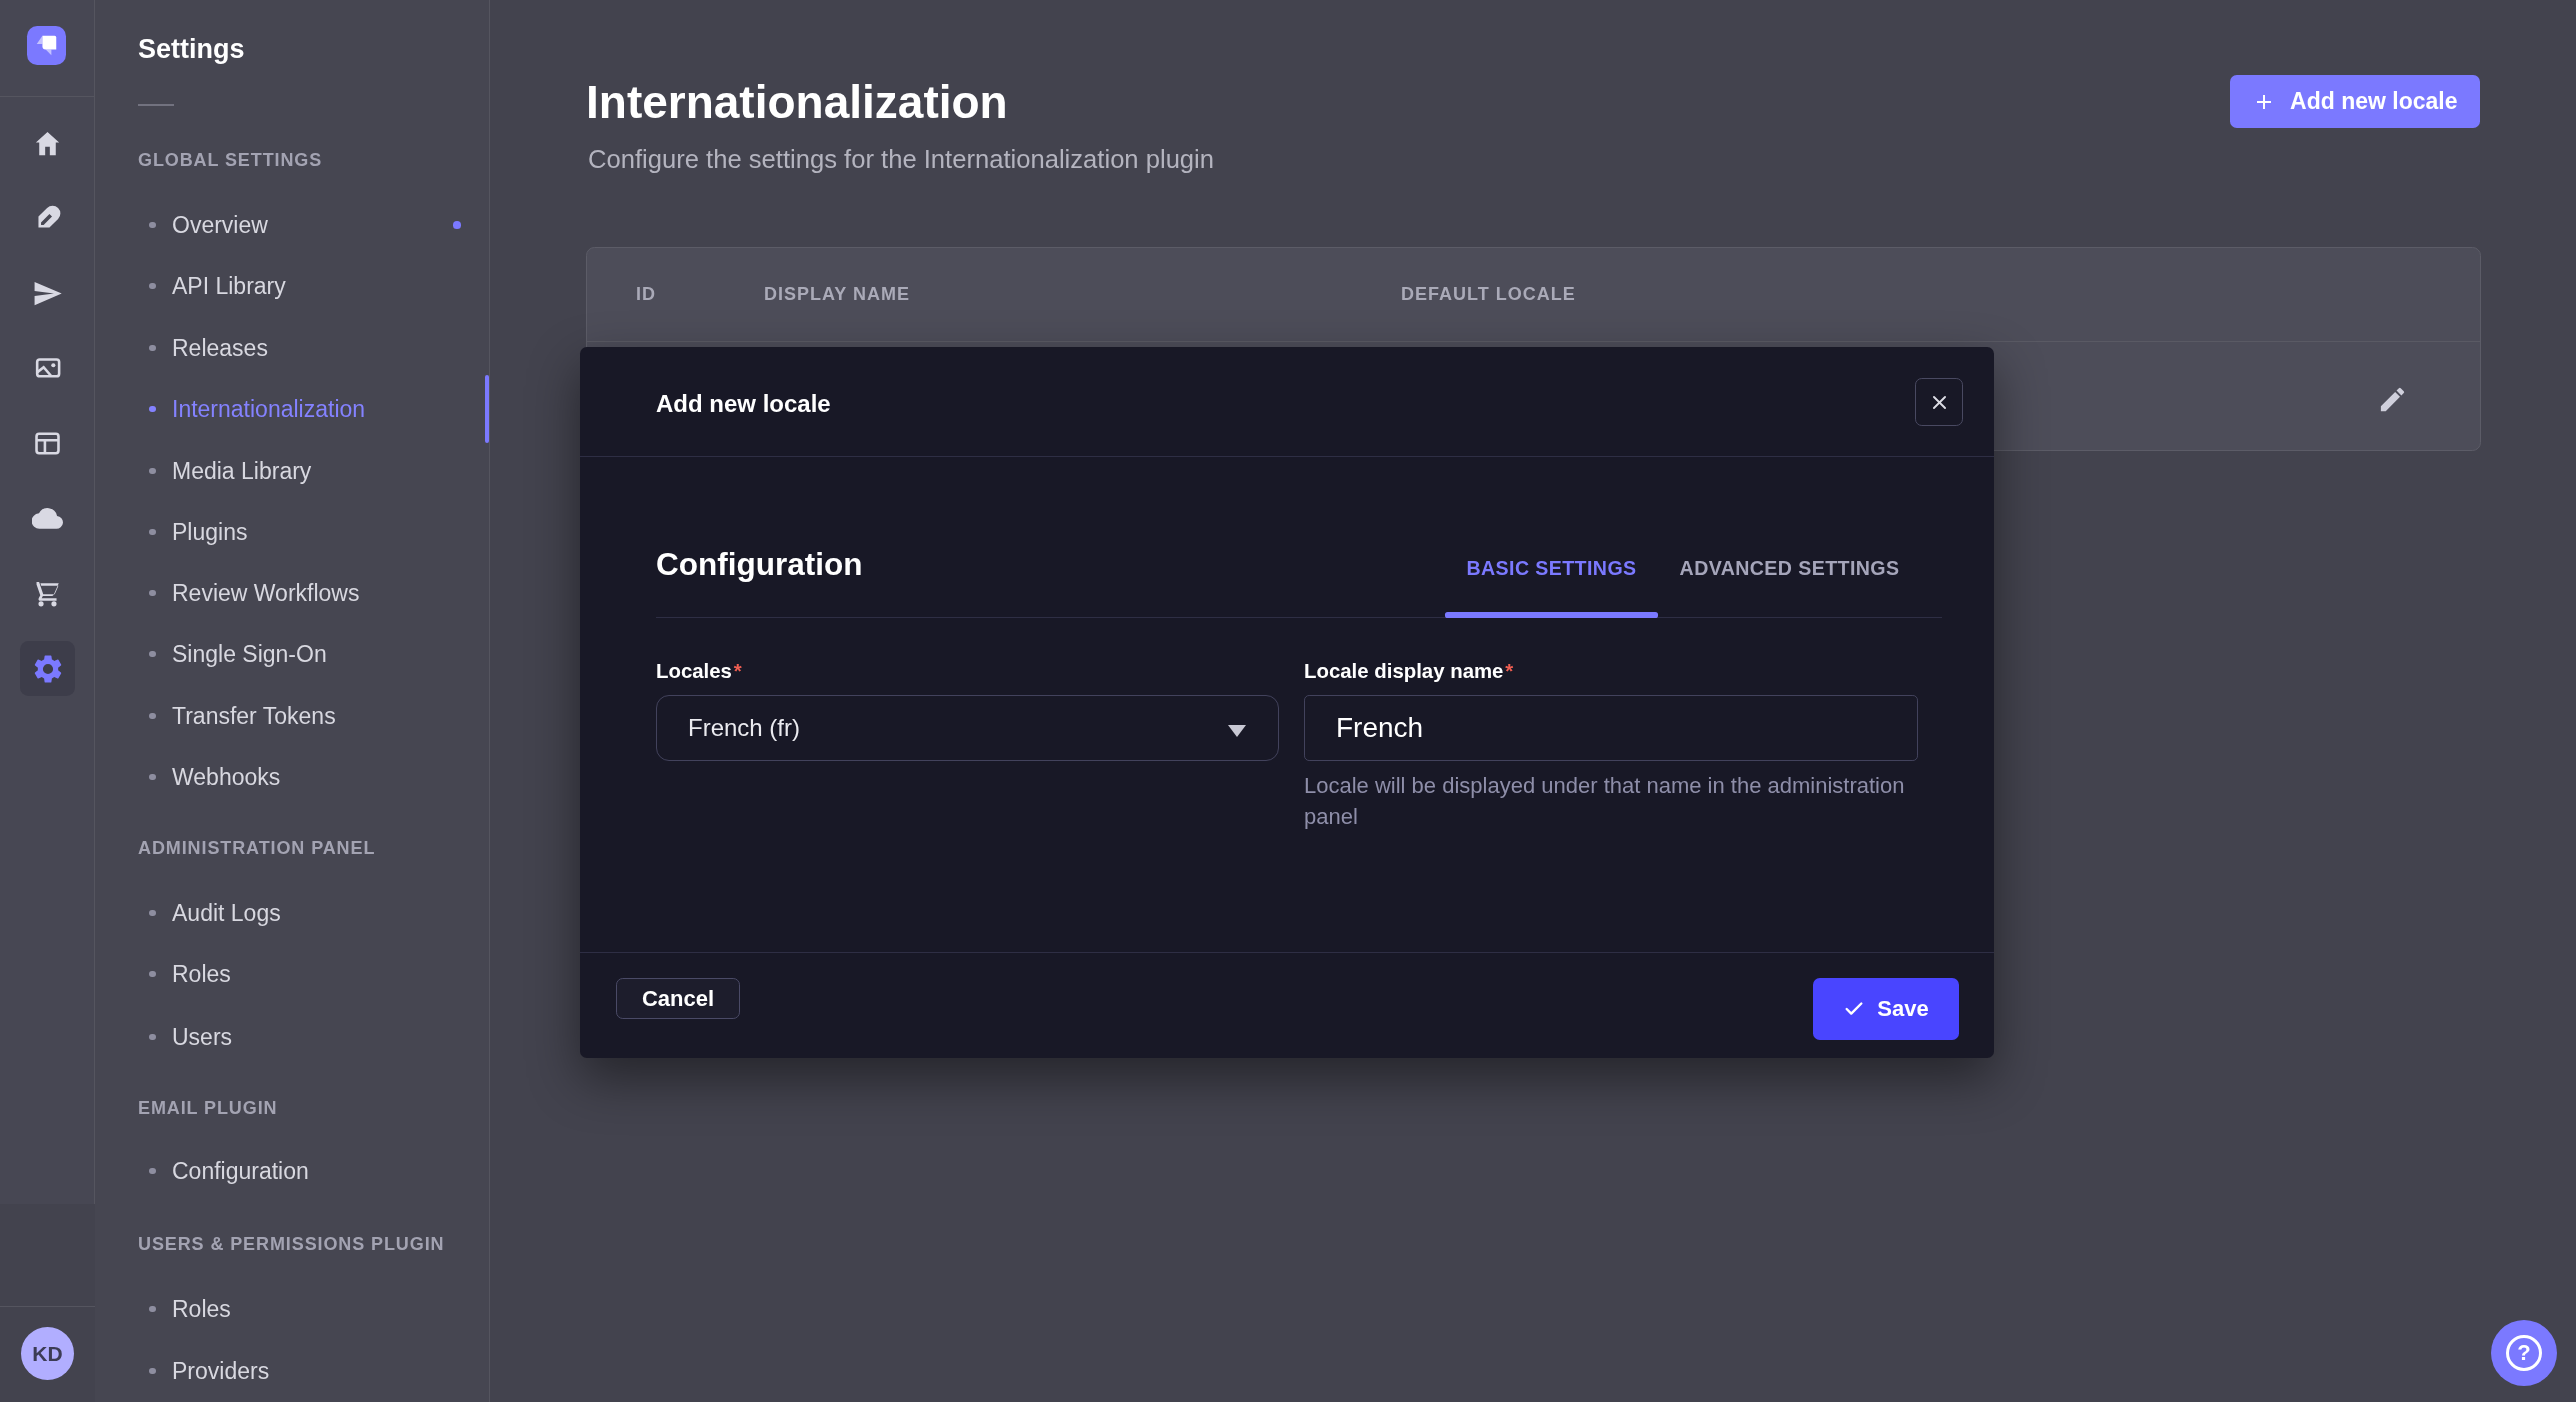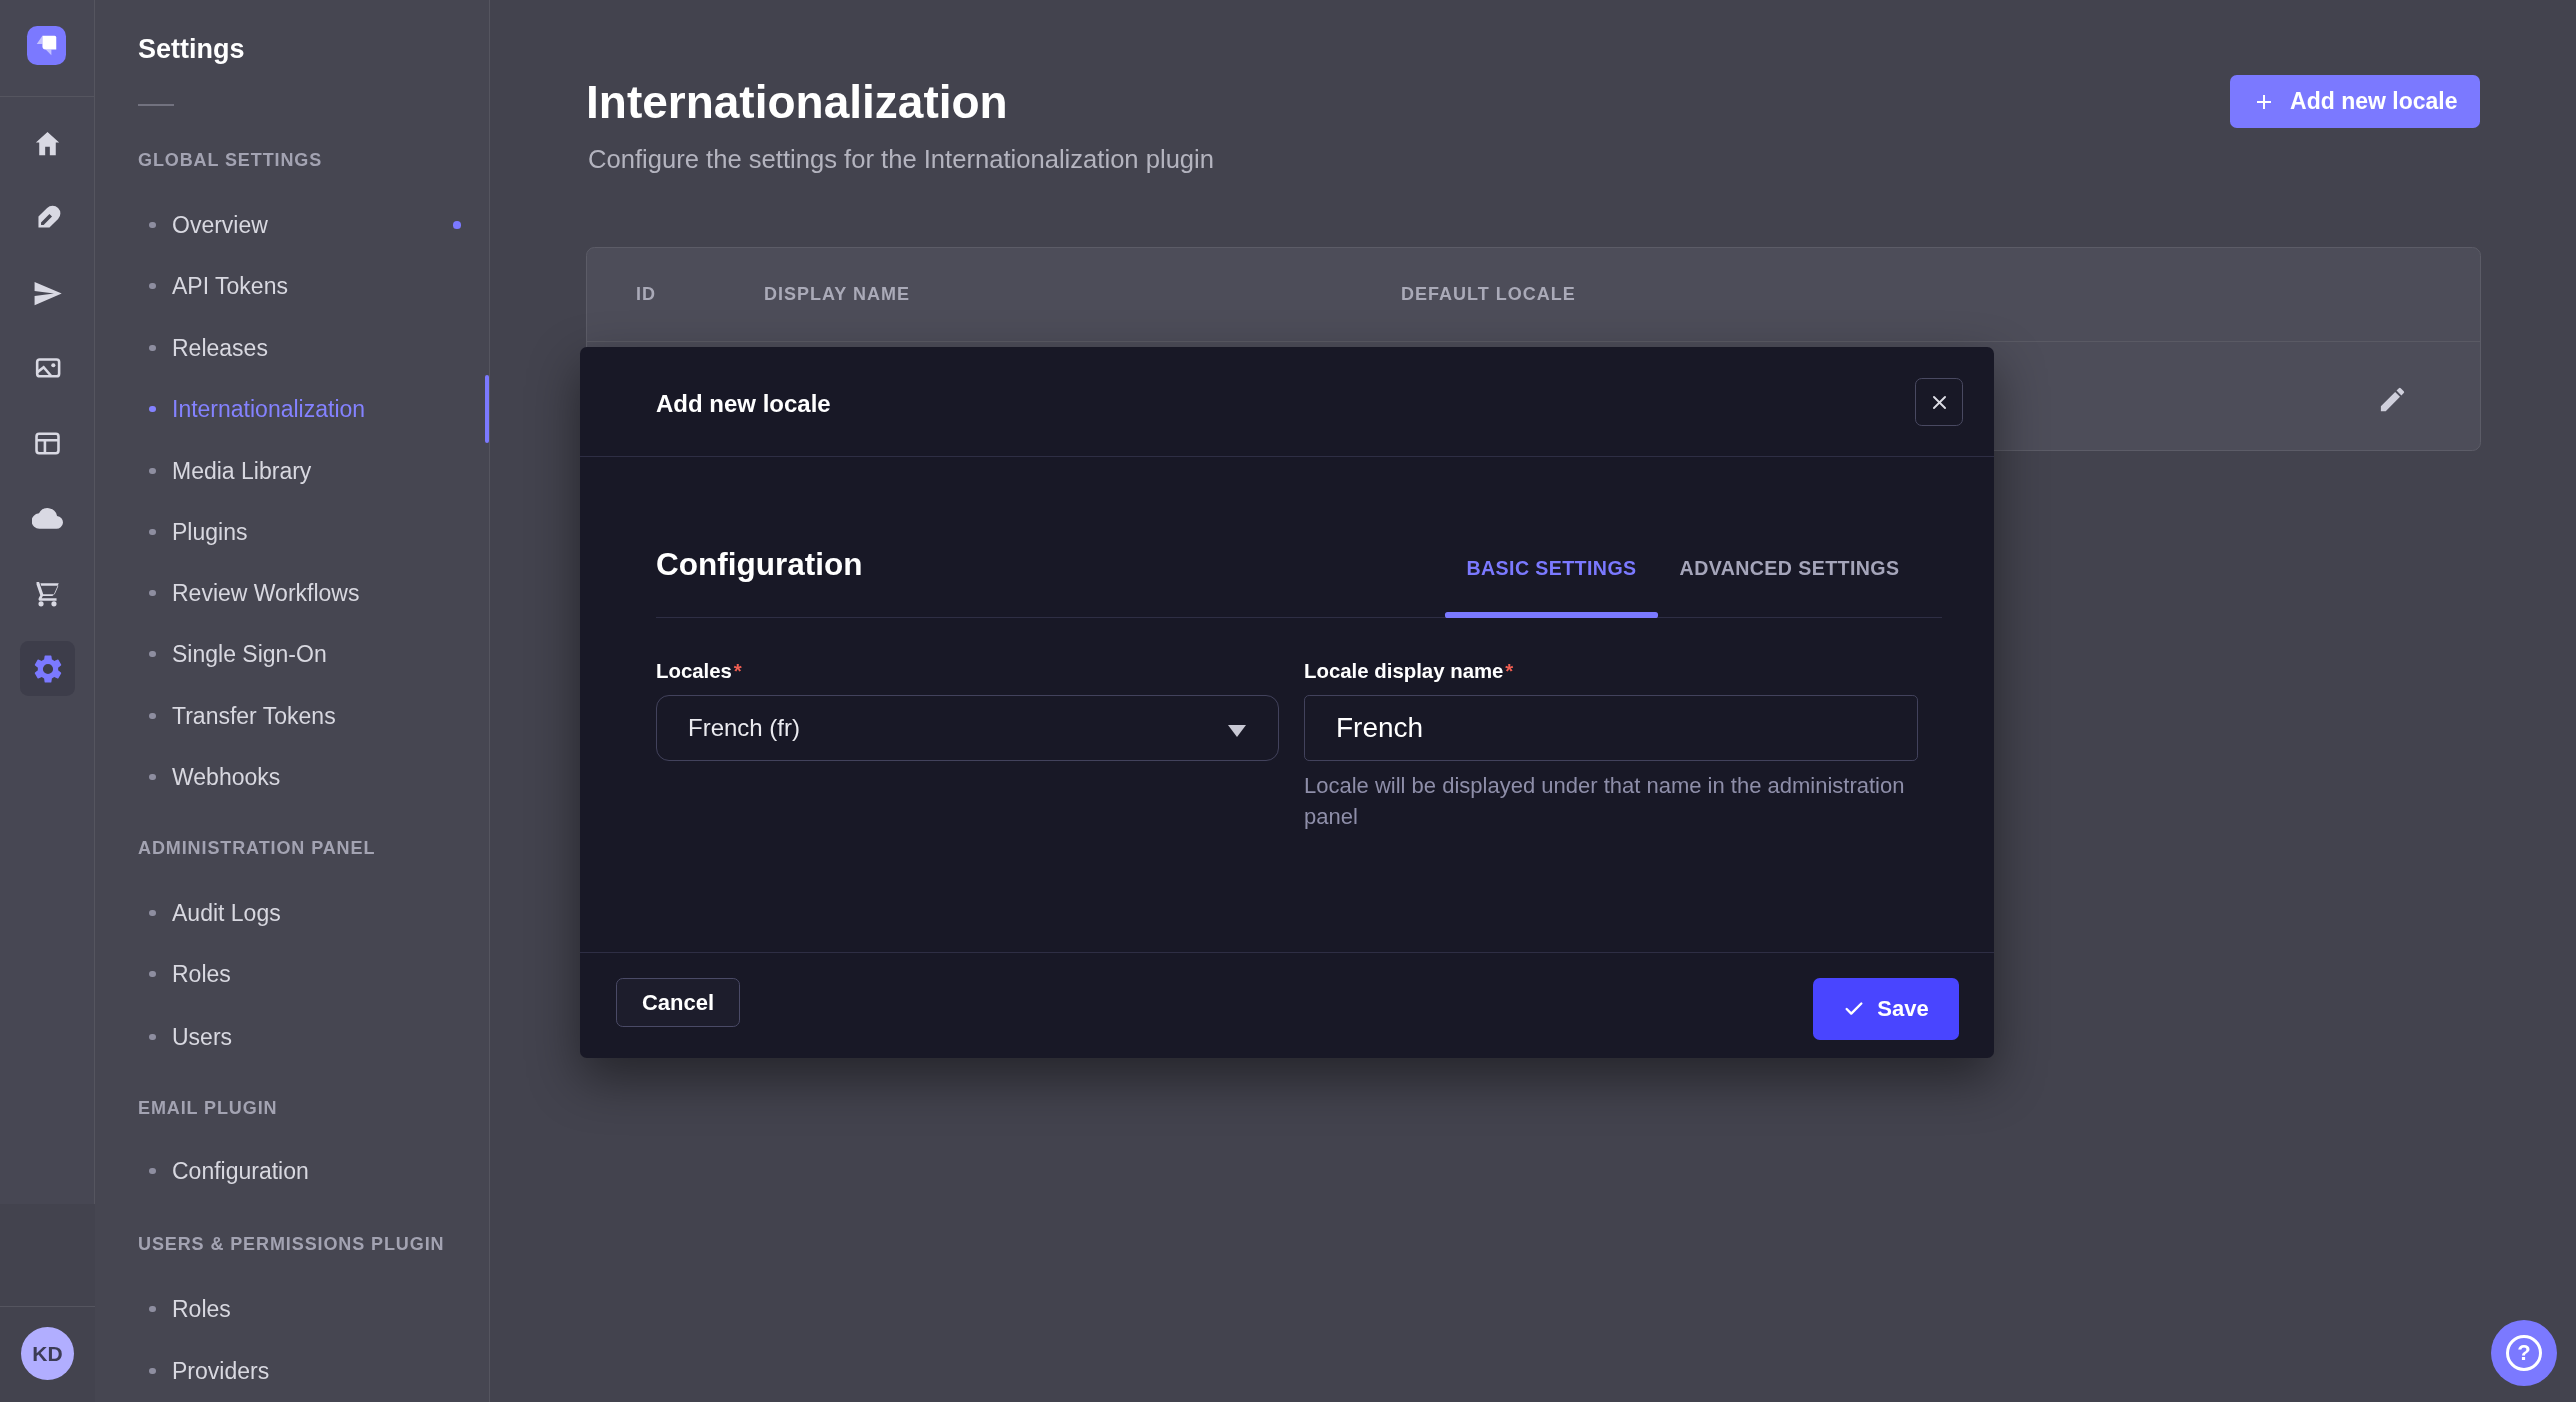--- a/index.html
+++ b/index.html
@@ -78,21 +78,21 @@
     display:flex; align-items:center; color:#eaeaef; font-size:24px; padding-left:31px; }
   .caret { position:absolute; right:32px; top:29px; width:0; height:0;
     border-left:9.4px solid transparent; border-right:9.4px solid transparent;
     border-top:12px solid #c8c8d4; }
   .text-input { position:absolute; left:724px; top:348px; width:614px; height:66px;
     border:0.9px solid #42425c; border-radius:5.1px; background:transparent;
     color:#ffffff; font-size:28px; padding-left:31px; font-family:"Liberation Sans", sans-serif; }
   .hint { position:absolute; left:724px; top:423px; width:613px; font-size:22px;
     line-height:31px; color:#8e8ea9; }
   .modal-ftr-divider { position:absolute; left:0; top:605px; width:100%; height:0.9px; background:#2e2e44; }
-  .cancel-btn { position:absolute; left:36px; top:631px; width:124px; height:49px; border-radius:6.8px;
+  .cancel-btn { position:absolute; left:36px; top:631px; width:124px; height:41px; border-radius:6.8px;
     background:#1d1d2c; border:0.9px solid #4a4a66; color:#ffffff; font-size:22px; font-weight:600;
     cursor:pointer; font-family:"Liberation Sans", sans-serif; }
   .save-btn { position:absolute; left:1233px; top:631px; width:146px; height:62px; border-radius:6.8px;
     background:#4945ff; border:none; color:#ffffff; font-size:22px; font-weight:600; cursor:pointer;
     display:flex; align-items:center; justify-content:center; gap:12px;
     font-family:"Liberation Sans", sans-serif; }
   
   .help-btn { position:absolute; left:2491px; top:1320px; width:66px; height:66px; border-radius:50%;
     background:#7b79ff; border:none; cursor:pointer; z-index:20;
     display:flex; align-items:center; justify-content:center; }
@@ -169,21 +169,21 @@
 
   <div class="nav-section-label" style="top:150px">GLOBAL SETTINGS</div>
 
   <div class="nav-item" style="top:208px">
     <span class="nav-bullet"></span>
     <span class="nav-label">Overview</span>
     <span class="notif-dot"></span>
   </div>
   <div class="nav-item" style="top:269px">
     <span class="nav-bullet"></span>
-    <span class="nav-label">API Tokens</span>
+    <span class="nav-label">API Library</span>
   </div>
   <div class="nav-item" style="top:331px">
     <span class="nav-bullet"></span>
     <span class="nav-label">Releases</span>
   </div>
   <div class="nav-item active" style="top:392px">
     <span class="nav-bullet"></span>
     <span class="nav-label">Internationalization</span>
   </div>
   <div class="nav-item" style="top:454px">

